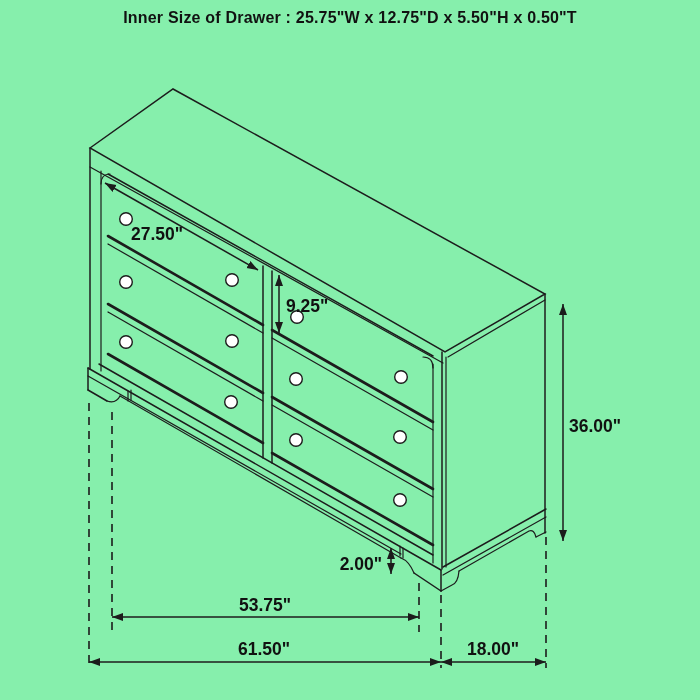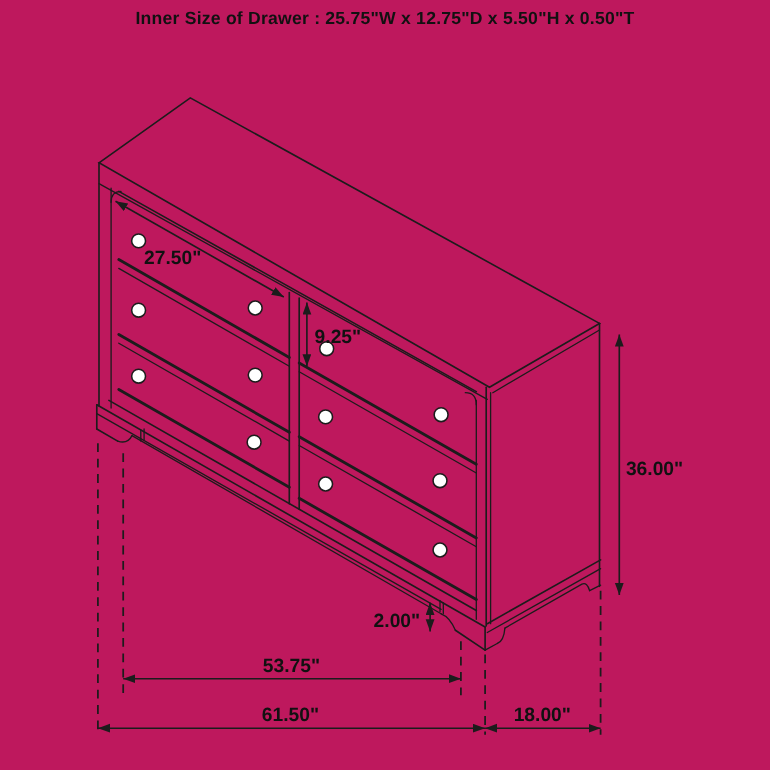--- a/index.html
+++ b/index.html
@@ -1,19 +1,19 @@
 <!DOCTYPE html>
 <html><head>
 <meta charset="utf-8">
 <style>
   html,body{margin:0;padding:0;}
   .stage{
     position:relative;
     width:700px;height:700px;
-    background:#be185d;
+    background:#86efac;
     font-family:"Liberation Sans", sans-serif;
     overflow:hidden;
   }
   .diagram-title{
     position:absolute;
     top:9px;left:0;width:700px;
     text-align:center;
     font-size:16px;
     font-weight:bold;
     color:#111;

